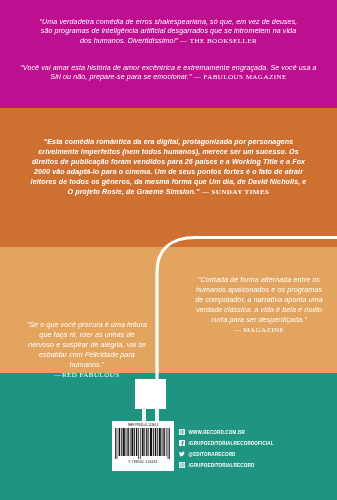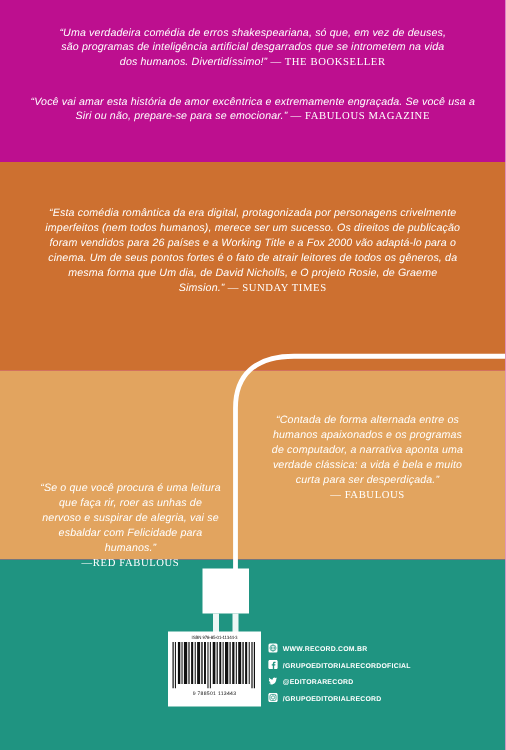--- a/index.html
+++ b/index.html
@@ -55,32 +55,33 @@
     left: 20px;
     width: 297px;
     font-size: 7.1px;
   }
   #quote-sundaytimes {
     top: 137px;
     left: 30px;
     width: 277px;
     font-size: 7.1px;
     line-height: 1.42;
+    font-weight: bold;
   }
   #quote-red {
     top: 274px;
     left: 26px;
     width: 122px;
     font-size: 7.1px;
     line-height: 1.40;
     margin-top: 47px;
   }
   #quote-booklist {
     top: 276px;
-    left: 178px;
+    left: 192px;
     width: 134px;
     font-size: 7.1px;
     line-height: 1.40;
   }
 
   
   #cable-svg {
     position: absolute;
     left: 0;
     top: 0;
@@ -208,21 +209,21 @@
     <span class="src">— SUNDAY TIMES</span>
   </div>
 
   <div class="quote" id="quote-red">
     <span>“Se o que você procura é uma leitura que faça rir, roer as unhas de nervoso e suspirar de alegria, vai se esbaldar com Felicidade para humanos.”</span><br>
     <span class="src">—RED FABULOUS</span>
   </div>
 
   <div class="quote" id="quote-booklist">
     <span>“Contada de forma alternada entre os humanos apaixonados e os programas de computador, a narrativa aponta uma verdade clássica: a vida é bela e muito curta para ser desperdiçada.”</span><br>
-    <span class="src">— FABULOUS</span>
+    <span class="src">— MAGAZINE</span>
   </div>
 
   <div id="barcode-block">
     <div id="isbn-text">ISBN 978-85-01-11344-3</div>
     <svg id="barcode-bars" viewBox="0 0 58 31" preserveAspectRatio="none">
       <g fill="#111111">
         <rect x="1" y="0" width="0.8" height="31"></rect>
         <rect x="2.6" y="0" width="0.7" height="31"></rect>
         <rect x="4.6" y="0" width="1.6" height="28"></rect>
         <rect x="7.0" y="0" width="0.7" height="28"></rect>

